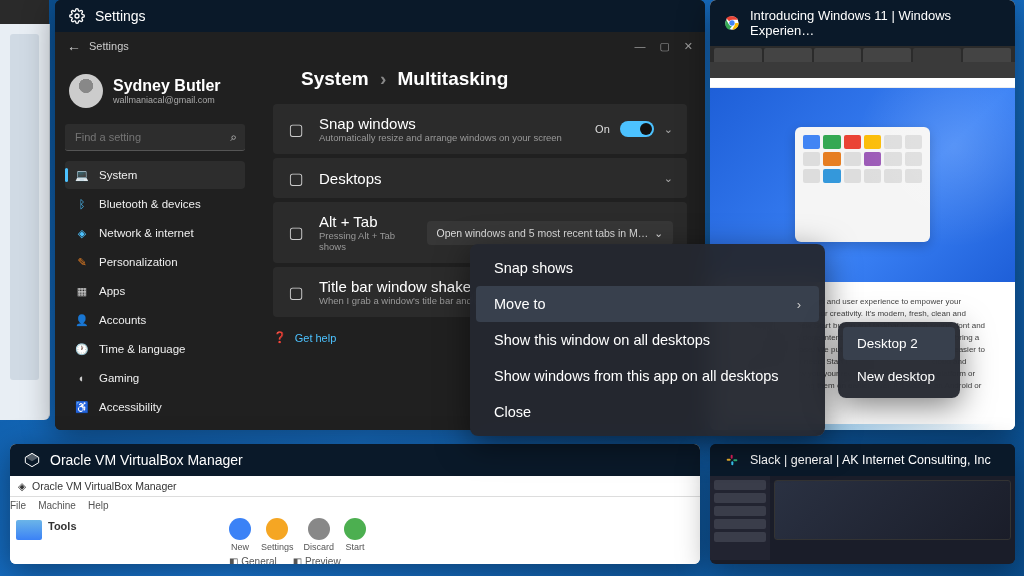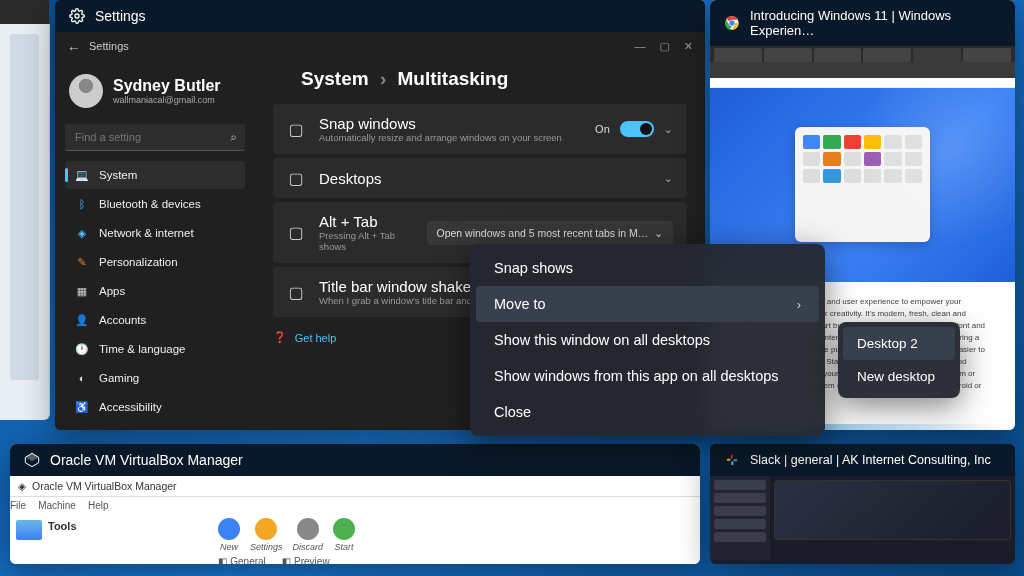--- a/index.html
+++ b/index.html
@@ -59,25 +59,25 @@
   .edge-panel { width: 135px; height: 115px; background: #f5f5f5; border-radius: 6px; box-shadow: 0 4px 12px rgba(0,0,0,0.2); padding: 8px; display: grid; grid-template-columns: repeat(6, 1fr); grid-auto-rows: 14px; gap: 3px; }
   .edge-panel .app-tile { background: #ddd; border-radius: 2px; }
   .edge-text { padding: 14px 18px; font-size: 8px; color: #444; line-height: 1.5; }
   .edge-footimg { height: 50px; background: linear-gradient(to right, #6bb5e8, #fff); margin: 6px 18px 0; border-radius: 3px; }
 
   
   .vbox-win { left: 10px; top: 444px; width: 690px; height: 120px; background: #fff; }
   .vbox-win .window-header { background: #0a1929; }
   .vbox-inner-title { padding: 4px 8px; font-size: 10.5px; color: #333; border-bottom: 1px solid #ddd; display: flex; align-items: center; gap: 6px; background: #fff; }
   .vbox-menu { padding: 3px 0; font-size: 10px; color: #555; display: flex; gap: 12px; background: #fff; }
-  .vbox-body { display: flex; background: #fff; }
+  .vbox-body { display: flex; background: #fff; gap: 11px; }
   .vbox-left { width: 200px; padding: 6px; font-size: 11px; color: #333; display: flex; align-items: flex-start; gap: 6px; }
   .vbox-right { flex: 1; padding: 4px 8px; }
   .vbox-actions { display: flex; gap: 10px; align-items: center; }
-  .vbox-action { display: flex; flex-direction: column; align-items: center; font-size: 9px; color: #555; gap: 2px; font-style: italic; }
+  .vbox-action { display: flex; flex-direction: column; align-items: center; font-size: 9px; color: #555; gap: 2px; }
   .vbox-action .ai { width: 22px; height: 22px; border-radius: 50%; }
   .vbox-tabs { display: flex; gap: 16px; margin-top: 4px; font-size: 10px; color: #555; }
   .vbox-tools-icon { width: 26px; height: 20px; background: linear-gradient(#6bb5e8, #3b82f6); border-radius: 2px; display: inline-block; }
 
   
   .slack-win { left: 710px; top: 444px; width: 305px; height: 120px; background: #1a1d29; }
   .slack-win .window-header { background: #0a1929; font-size: 12.5px; }
   .slack-body { display: flex; height: calc(100% - 36px); }
   .slack-side { width: 60px; background: #222431; padding: 4px; }
   .slack-side .sitem { height: 10px; background: #3a3d4a; margin-bottom: 3px; border-radius: 2px; }

